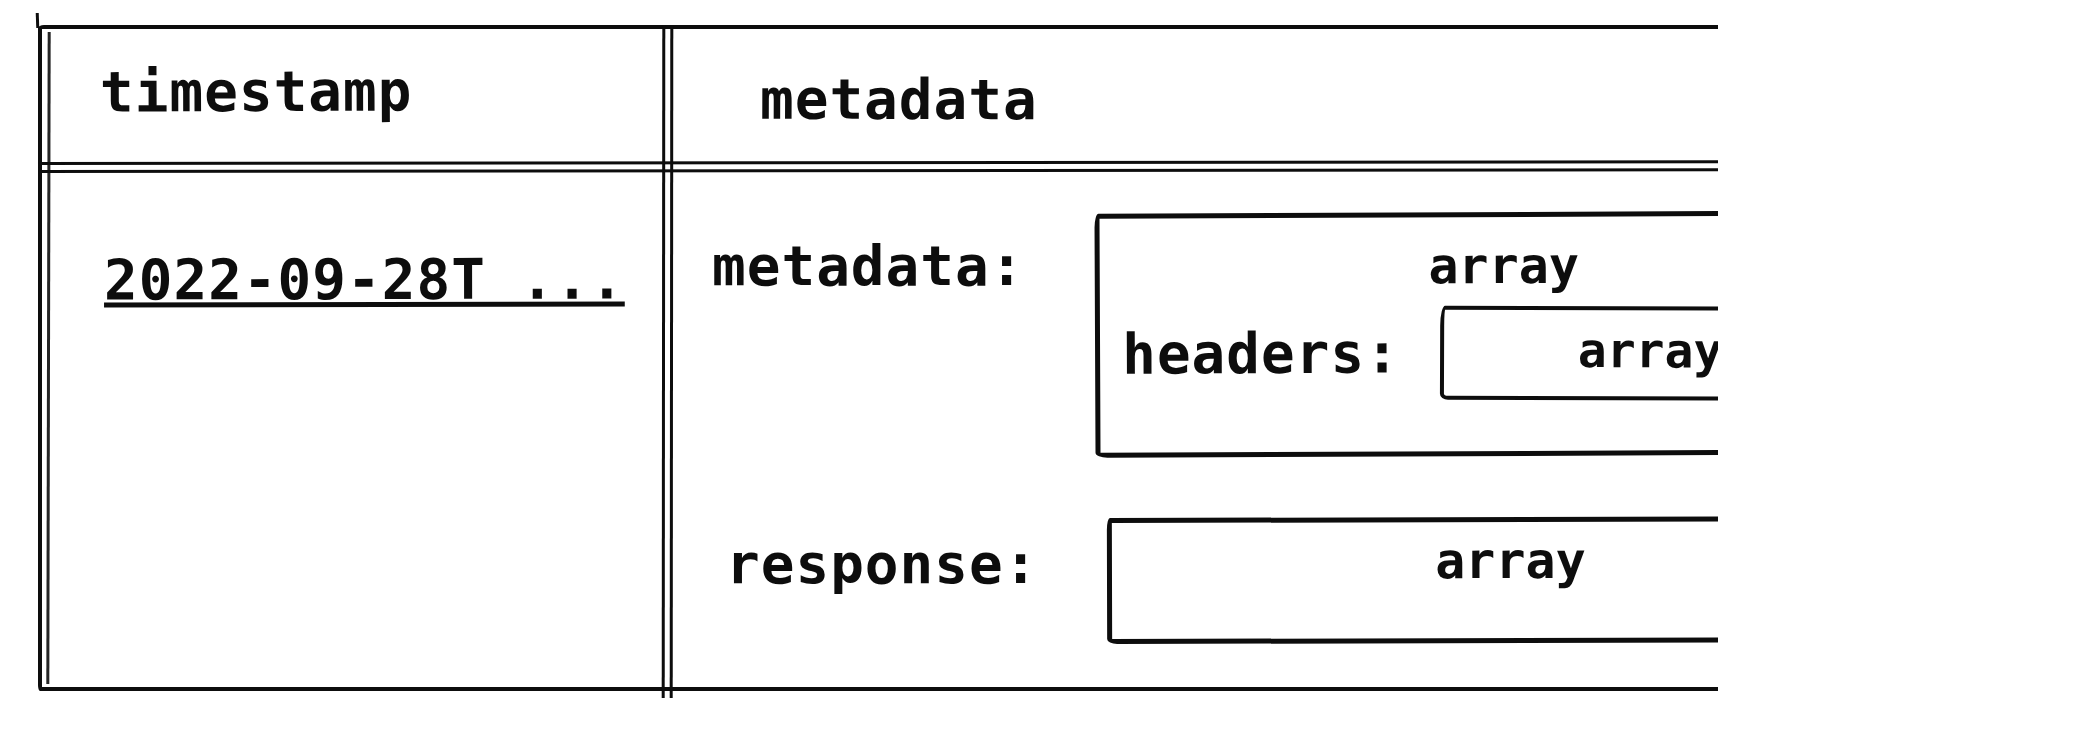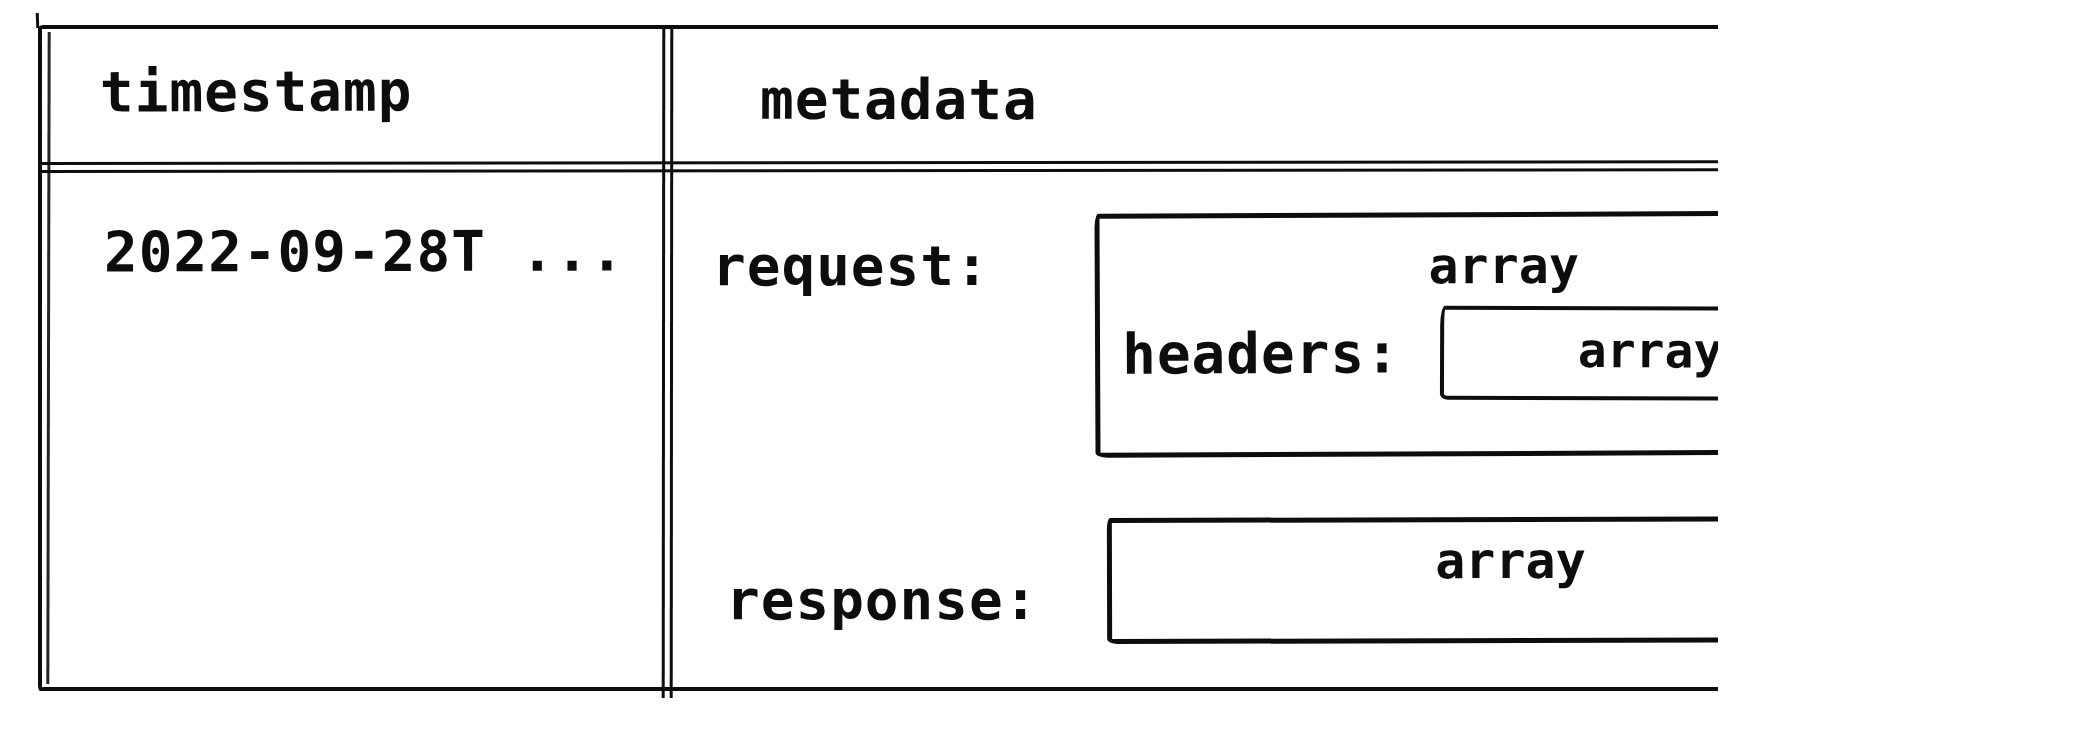--- a/index.html
+++ b/index.html
@@ -64,23 +64,23 @@
     position: absolute;
     font-weight: bold;
     font-size: 56px;
     line-height: 1;
     letter-spacing: 1px;
     white-space: nowrap;
     color: var(--ink);
   }
   .t-header-timestamp { left: 100px; top: 64px; transform: rotate(-0.2deg); }
   .t-header-metadata  { left: 760px; top: 64px; transform: rotate(0.15deg); margin-top: 8px; }
-  .t-ts-value         { left: 104px; top: 224px; transform: rotate(-0.1deg); }
+  .t-ts-value         { left: 104px; top: 252px; transform: rotate(-0.1deg); text-decoration: underline; }
   .t-request-label    { left: 712px; top: 238px; }
-  .t-response-label   { left: 726px; top: 572px; }
+  .t-response-label   { left: 726px; top: 536px; }
   
   .request-box {
     position: absolute;
     left: 1095px; top: 212px;
     width: 818px; height: 244px;
     border: 5px solid var(--ink);
     border-radius: 4px 10px 3px 12px / 14px 4px 10px 5px;
     transform: rotate(-0.25deg);
   }
   .request-array-label {
@@ -138,21 +138,21 @@
   <div class="outer-left-double"></div>
   <div class="corner-tick"></div>
   <div class="col-divider"></div>
   <div class="header-divider"></div>
 
   <div class="txt t-header-timestamp">timestamp</div>
   <div class="txt t-header-metadata">metadata</div>
 
   <div class="txt t-ts-value">2022-09-28T ...</div>
 
-  <div class="txt t-request-label">request:</div>
+  <div class="txt t-request-label">metadata:</div>
 
   <div class="request-box">
     <div class="request-array-label">array</div>
     <div class="headers-label">headers:</div>
     <div class="headers-box">
       <div class="headers-array-label">array</div>
     </div>
   </div>
 
   <div class="txt t-response-label">response:</div>

